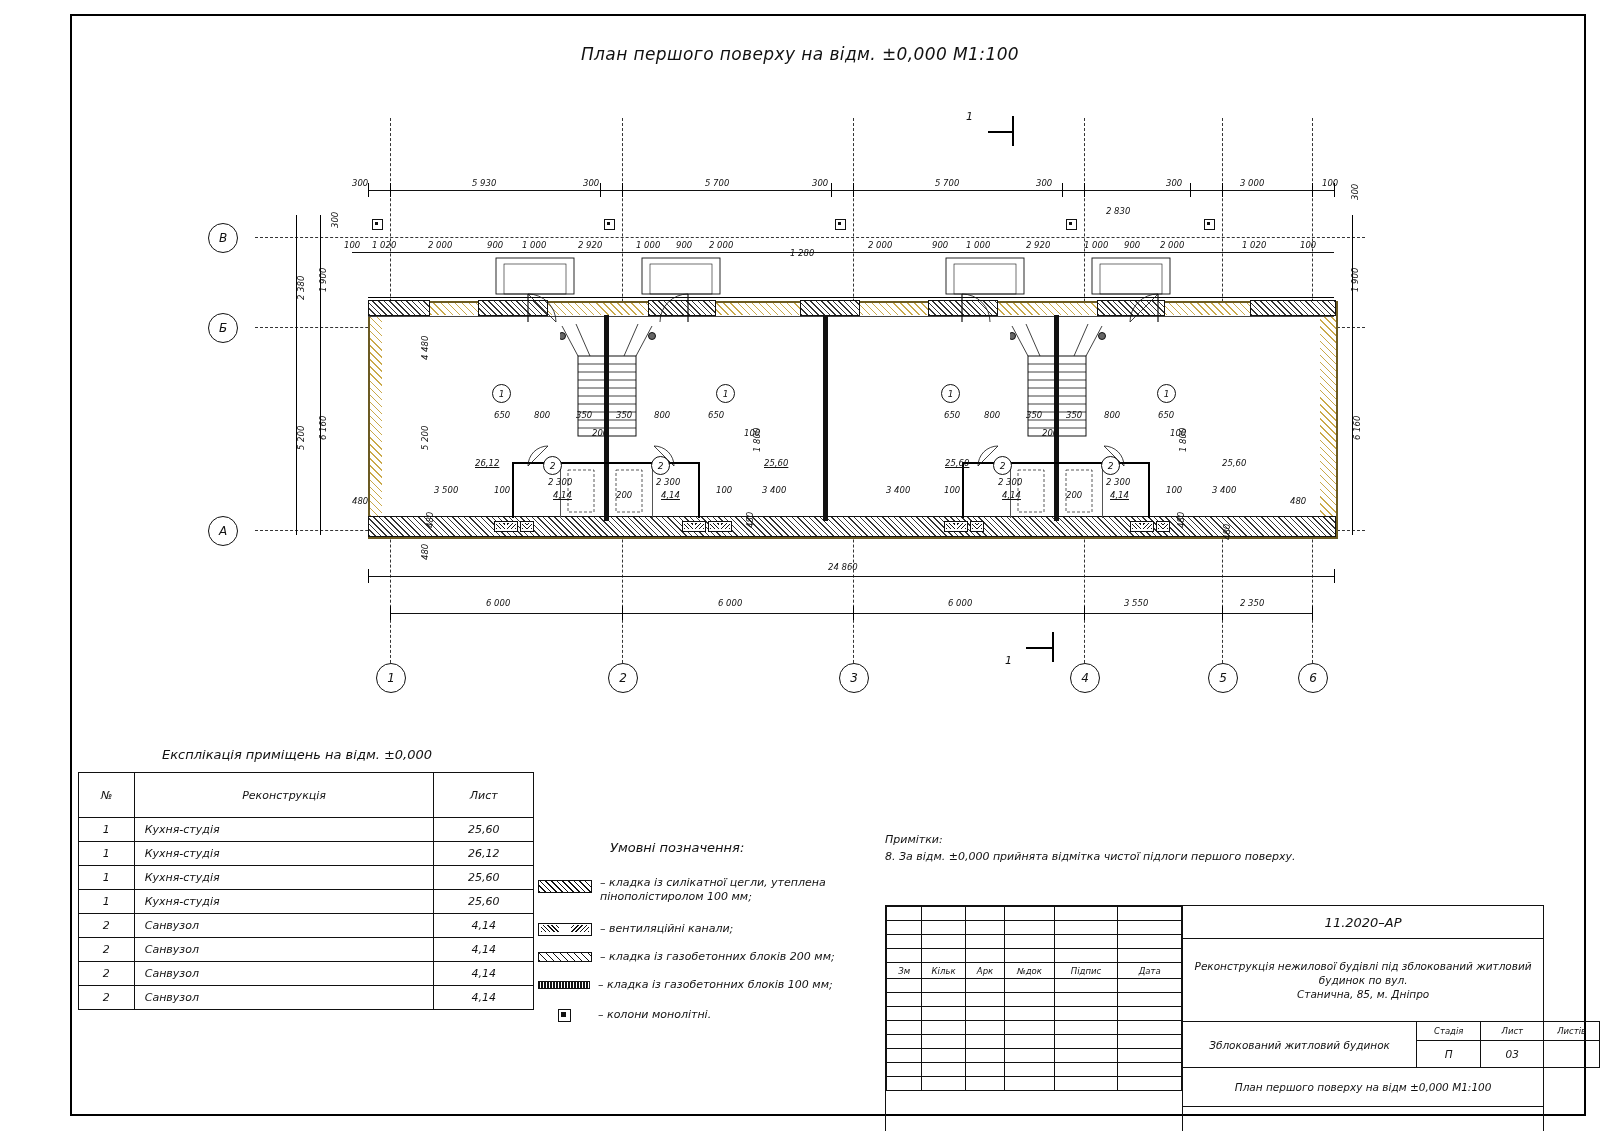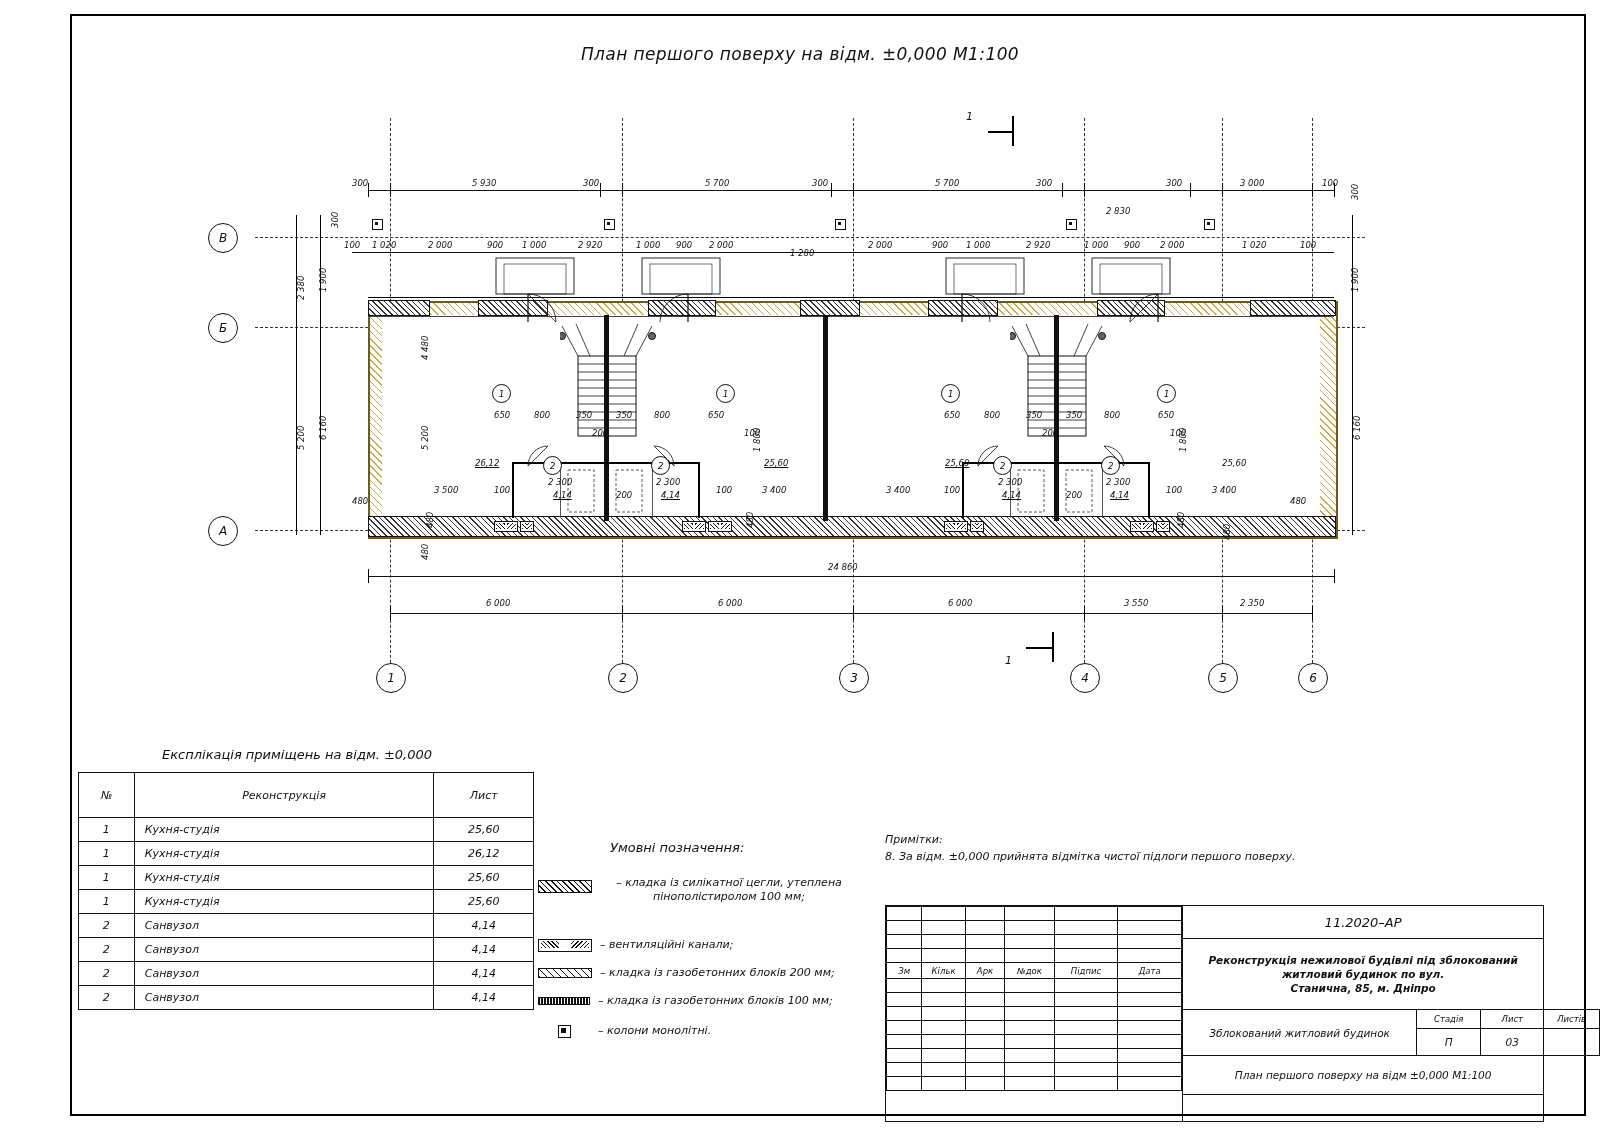--- a/index.html
+++ b/index.html
@@ -80,21 +80,21 @@
   .leg-sw { width:52px; height:11px; margin-right:8px; flex:0 0 52px; }
   .sw-brick { background:repeating-linear-gradient(45deg,#111 0 1px,#fff 1px 4px); border:1px solid #111; }
   .sw-vent { border:1px solid #111; background:#fff; position:relative; }
   .sw-vent:before{content:"";position:absolute;left:2px;top:1px;width:18px;height:7px;background:repeating-linear-gradient(45deg,#111 0 1px,#fff 1px 3px);}
   .sw-vent:after{content:"";position:absolute;right:2px;top:1px;width:18px;height:7px;background:repeating-linear-gradient(-45deg,#111 0 1px,#fff 1px 3px);}
   .sw-gas200 { background:repeating-linear-gradient(45deg,#111 0 1px,#fff 1px 5px); border:1px solid #111; height:8px; }
   .sw-gas100 { background:repeating-linear-gradient(90deg,#111 0 2px,#fff 2px 3px); border-top:1px solid #111;border-bottom:1px solid #111; height:6px; }
   .sw-col { position:relative; height:14px; }
   .sw-col:before{content:"";position:absolute;left:20px;top:1px;width:11px;height:11px;border:1px solid #111;}
   .sw-col:after{content:"";position:absolute;left:23px;top:4px;width:5px;height:5px;background:#111;}
-  .leg-text { font-size:11px; font-style:italic; line-height:1.25;text-align:center; }
+  .leg-text { font-size:11px; font-style:italic; line-height:1.25; }
 
   .notes { position:absolute; font-size:11px; font-style:italic; line-height:1.5; }
 
   
   .stamp { position:absolute; border-collapse:collapse; }
   .stamp td { border:1px solid #111; font-size:8.5px; font-style:italic; text-align:center; padding:0; }
   .stamp .big { font-size:13px; }
   .stamp .mid { font-size:10.5px; }
   .cutmark { position:absolute; font-size:11px; font-style:italic; }
 </style>
@@ -488,21 +488,21 @@
       </tbody>
   </table>
 
   <div class="legend-title" style="left:610px; top:840px;">Умовні позначення:</div>
   <div class="legend" style="left:538px; top:876px; width:320px;">
     <div class="leg-row" style="height:34px; align-items:flex-start;">
       <span class="leg-sw sw-brick" style="margin-top:4px;"></span>
       <span class="leg-text">– кладка із силікатної цегли,
 утеплена пінополістиролом 100 мм;</span>
     </div>
-    <div class="leg-row" style="margin-top:24px;">
+    <div class="leg-row" style="margin-top:8px;">
       <span class="leg-sw sw-vent"></span>
       <span class="leg-text">– вентиляційні канали;</span>
     </div>
     <div class="leg-row" style="margin-top:6px;">
       <span class="leg-sw sw-gas200"></span>
       <span class="leg-text">– кладка із газобетонних блоків 200 мм;</span>
     </div>
     <div class="leg-row" style="margin-top:6px;">
       <span class="leg-sw sw-gas100"></span>
       <span class="leg-text">– кладка із газобетонних блоків 100 мм;</span>
@@ -627,21 +627,21 @@
                   <td></td>
                   <td></td>
                   <td></td>
                 </tr>
         </tbody>
             </table>
       </td>
       <td colspan="3" class="big" style="width:408px; height:32px;">11.2020–АР</td>
     </tr>
     <tr>
-      <td colspan="3" class="mid" style="height:44px; padding:13px 8px; white-space:pre-line; line-height:1.35;font-weight:bold;">Реконструкція нежилової будівлі під зблокований житловий будинок по вул.
+      <td colspan="3" class="mid" style="height:44px; padding:19px 8px; white-space:pre-line; line-height:1.35;">Реконструкція нежилової будівлі під зблокований житловий будинок по вул.
 Станична, 85, м. Дніпро</td>
     </tr>
     <tr>
       <td rowspan="2" class="mid" style="width:228px; height:22px;">Зблокований житловий будинок</td>
       <td style="width:60px; height:18px;">Стадія</td>
       <td style="width:60px;">Лист</td>
       <td style="width:60px;">Листів</td>
     </tr>
     <tr>
       <td style="height:26px;" class="mid">П</td>

